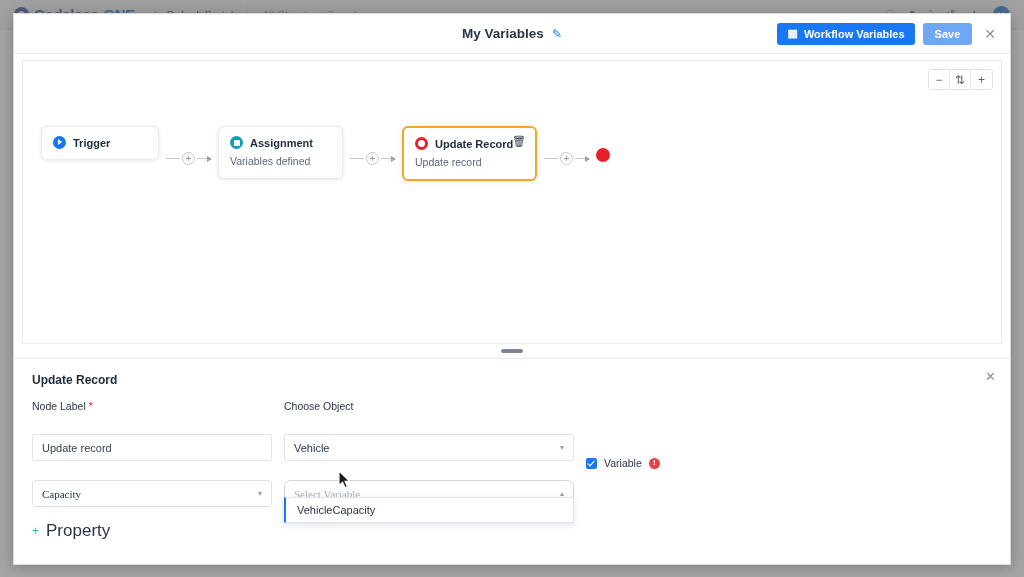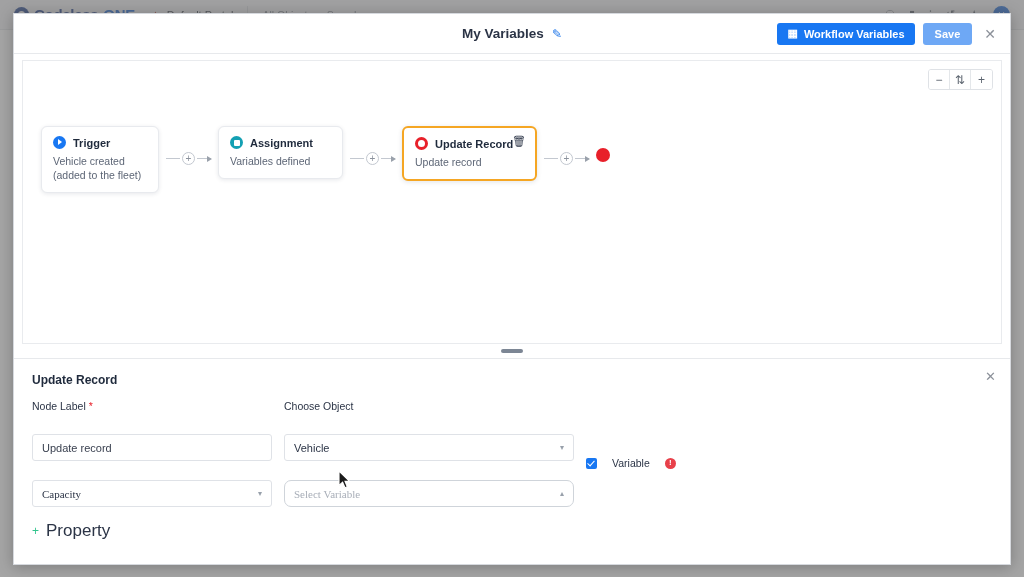--- a/index.html
+++ b/index.html
@@ -167,21 +167,21 @@
   .caret { position: absolute; right: 9px; color: #98a0ab; font-size: 8px; line-height: 1; }
   .ctl.open { border-color: #cfd4da; border-radius: 7px; }
   .ph { color: #a8aeb8; }
   #var-caret { position: absolute; right: 9px; color: #98a0ab; font-size: 8px; line-height: 1; }
   #dropdown {
     position: absolute; left: 0; top: 97px; width: 100%;
     background: #fff; border: 1px solid #e2e5ea; border-left: 2px solid #1877f2;
     box-shadow: 0 2px 7px rgba(20,30,55,.13); z-index: 5;
   }
   .dd-item { height: 24px; display: flex; align-items: center; padding: 0 11px; font-size: 11px; color: #2b3446; cursor: pointer; }
-  #var-check-row { display: flex; align-items: center; gap: 15px; }
+  #var-check-row { display: flex; align-items: center; gap: 7px; }
   .cbox {
     width: 11px; height: 11px; border-radius: 2px; background: #1877f2;
     position: relative; flex: none; cursor: pointer;
   }
   .cbox::after {
     content: ""; position: absolute; left: 3px; top: 1px; width: 3px; height: 6px;
     border: solid #fff; border-width: 0 1.6px 1.6px 0; transform: rotate(42deg);
   }
   .cbox-label { font-size: 10.5px; color: #2b3446; }
   .err-ico {
@@ -251,21 +251,20 @@
         <button class="zbtn">+</button>
       </div>
 
       <div id="flow">
 
         <div class="node" style="width:118px">
           <div class="node-head">
             <span class="node-ico ico-trigger"></span>
             <span class="node-title">Trigger</span>
           </div>
-          <div class="node-sub">Vehicle created (added to the fleet)</div>
         </div>
 
         <div class="connector">
           <span class="conn-line"></span>
           <span class="plus-node">+</span>
           <span class="conn-arrow"></span>
         </div>
 
         <div class="node" style="width:125px">
           <div class="node-head">
@@ -335,20 +334,23 @@
         <div class="ctl">
           <span>Vehicle</span>
           <span class="caret">▾</span>
         </div>
 
         <div class="ctl row2 open">
           <span class="ph">Select Variable</span>
           <span id="var-caret">▴</span>
         </div>
 
+        <div id="dropdown">
+          <div class="dd-item">VehicleCapacity</div>
+        </div>
       </div>
 
       <div class="col-side">
         <div id="var-check-row">
           <span class="cbox"></span>
           <span class="cbox-label">Variable</span>
           <span class="err-ico">!</span>
         </div>
       </div>
 

